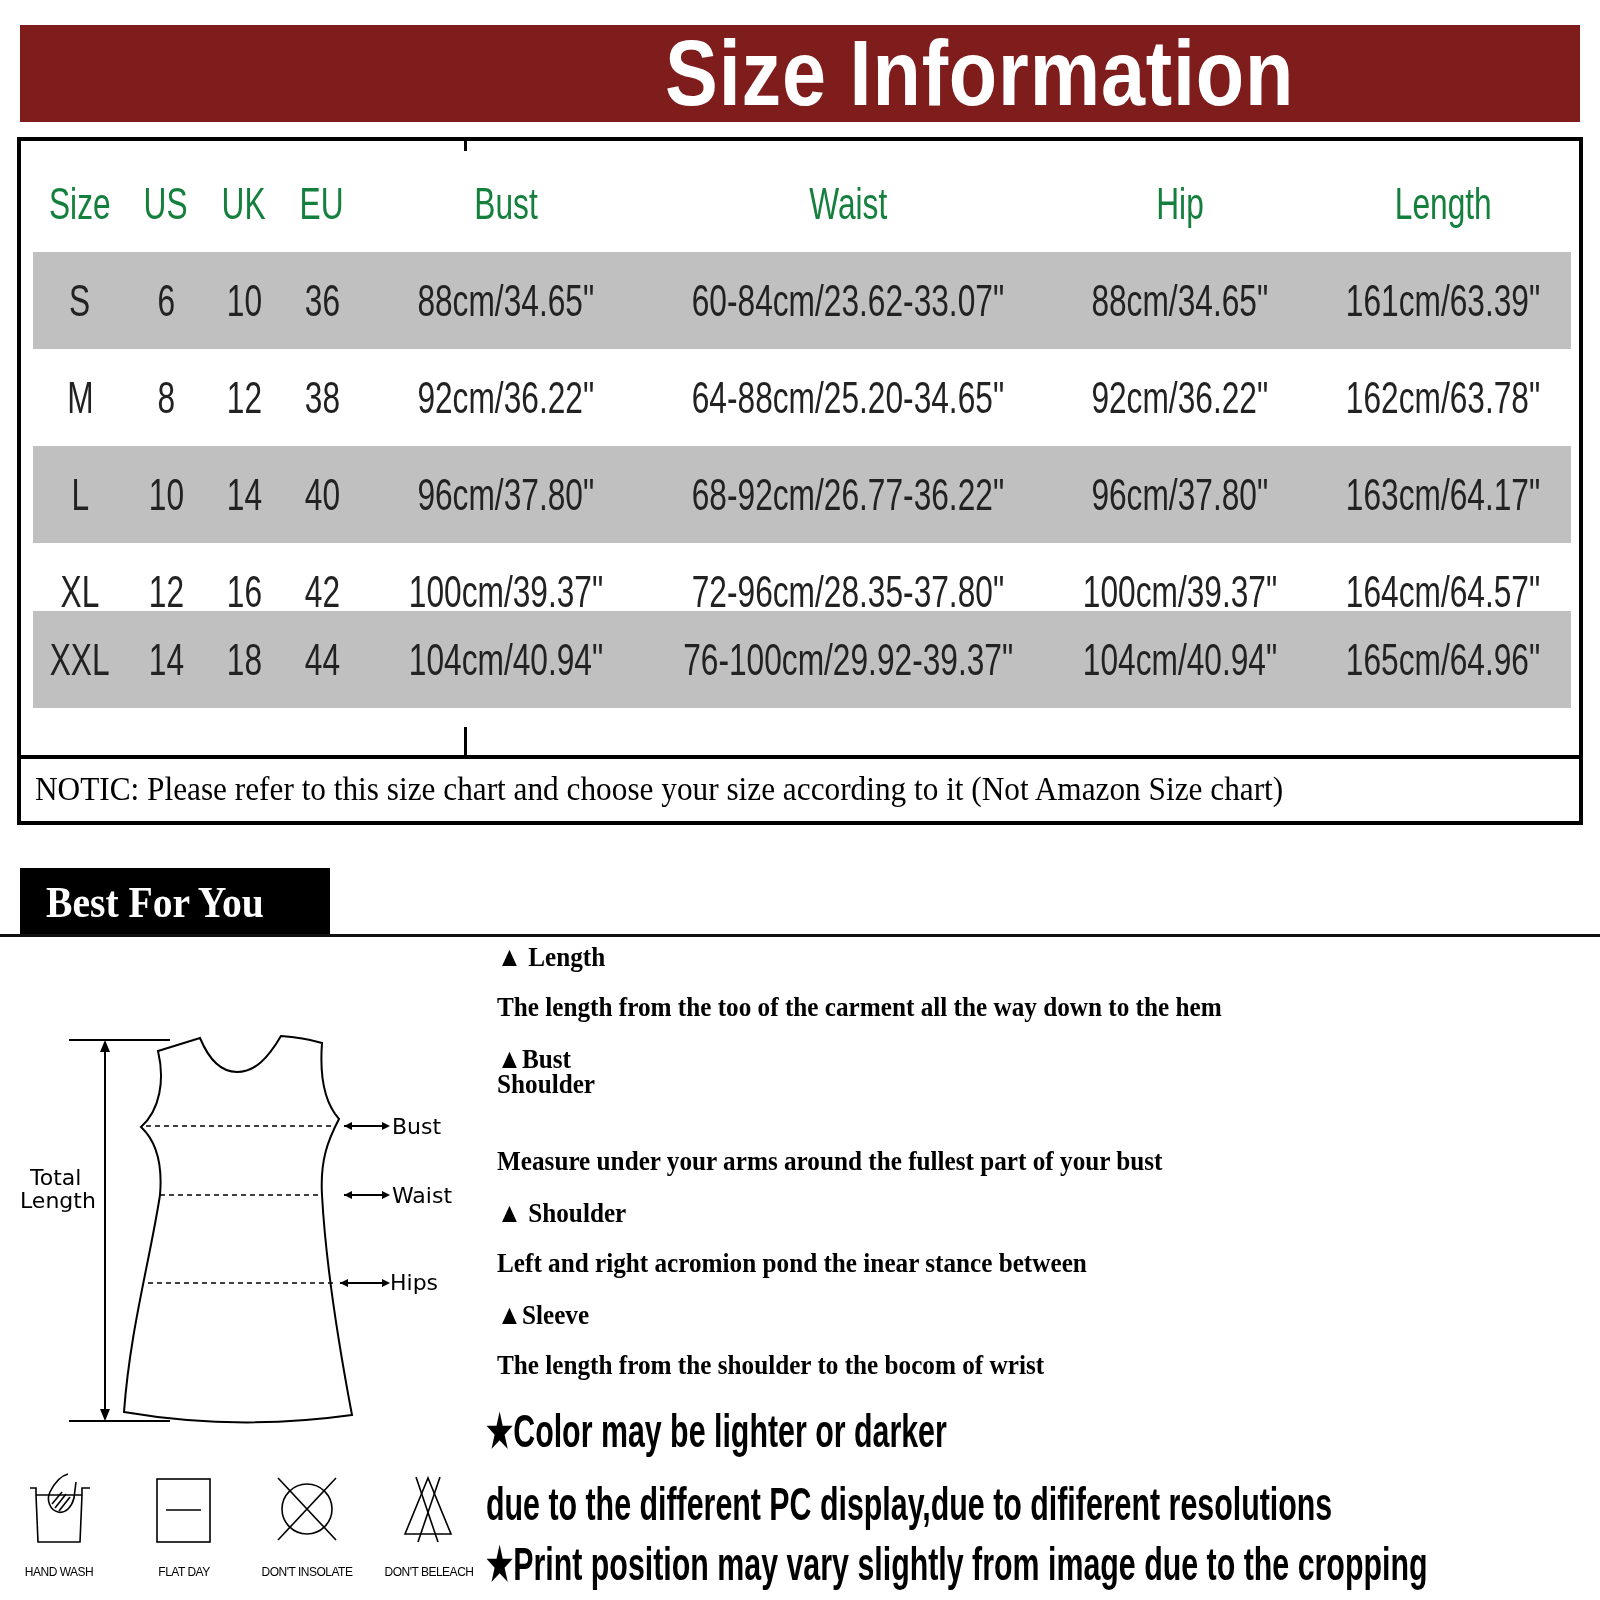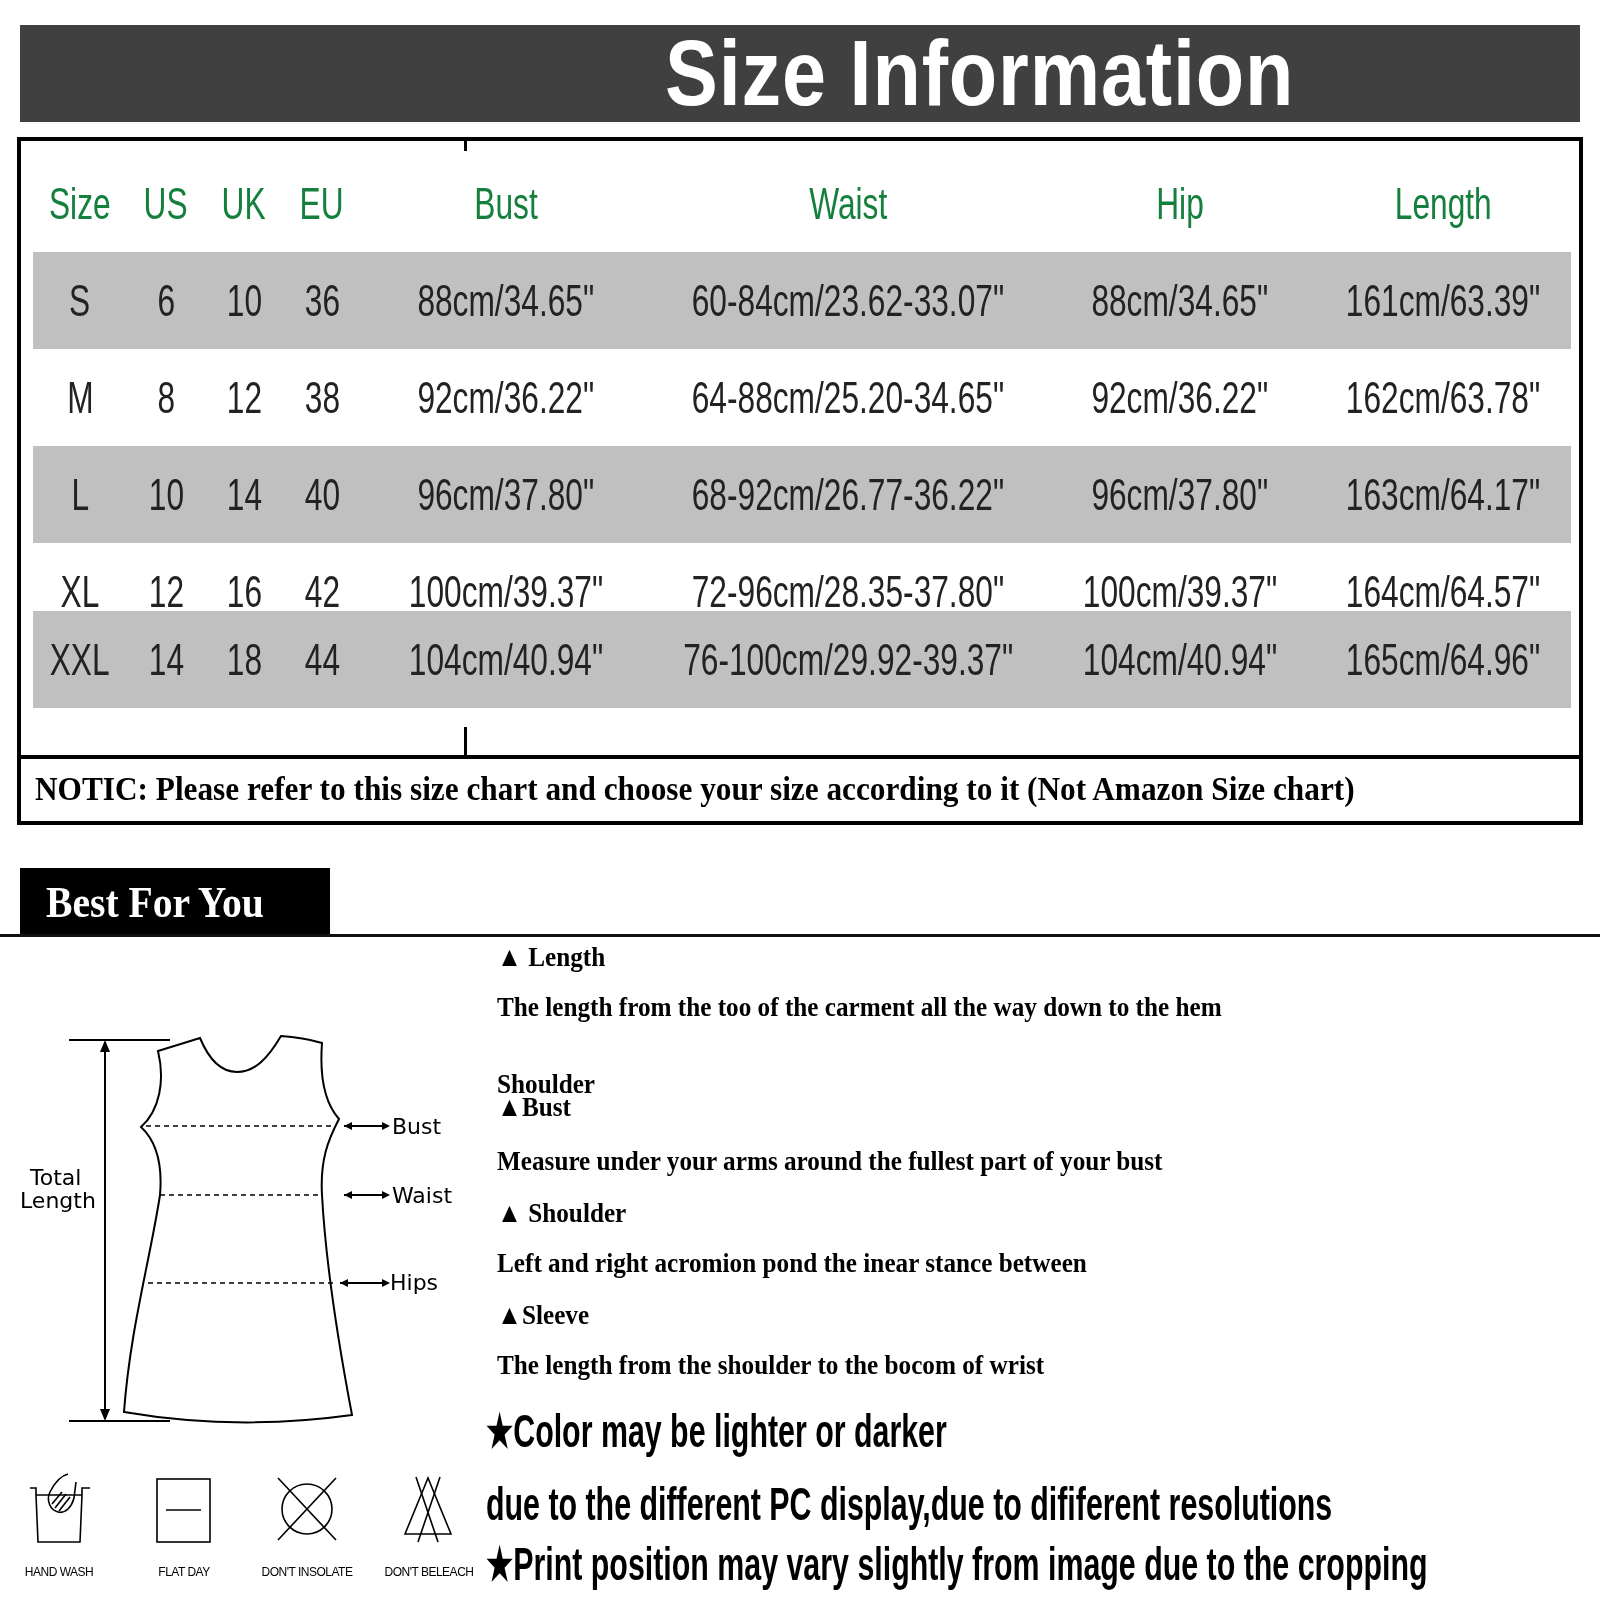--- a/index.html
+++ b/index.html
@@ -1,28 +1,28 @@
 <!DOCTYPE html>
 <html><head>
 <meta charset="utf-8">
 <style>
   html,body{margin:0;padding:0;background:#fff;}
   body{width:1600px;height:1600px;position:relative;overflow:hidden;font-family:"Liberation Sans",sans-serif;color:#000;}
   .abs{position:absolute;}
-  .title-bar{left:20px;top:25px;width:1560px;height:97px;background:#404040;}
+  .title-bar{left:20px;top:25px;width:1560px;height:97px;background:#7f1d1d;}
   .title-text{position:absolute;left:645px;top:-4px;color:#fff;font-family:"Liberation Sans",sans-serif;font-weight:bold;font-size:92px;line-height:104px;transform:scaleX(0.86);transform-origin:left center;white-space:nowrap;letter-spacing:1px;}
   .table-box{left:17px;top:137px;width:1558px;height:680px;border:4px solid #000;}
   .tick{position:absolute;width:3px;background:#000;}
   .row{position:absolute;left:12px;width:1538px;height:97px;}
   .row.gray{background:#c0c0c0;}
   .cell{position:absolute;top:0;height:100%;display:flex;align-items:center;justify-content:center;font-family:"Liberation Sans",sans-serif;font-size:44px;color:#222;white-space:nowrap;}
   .cell span{display:inline-block;transform:scaleX(0.72);}
   .hdr .cell{color:#15803d;}
   .notice-line{position:absolute;left:0;top:614px;width:100%;height:4px;background:#000;}
-  .notice{position:absolute;left:14px;top:620px;height:56px;display:flex;align-items:center;font-family:"Liberation Serif",serif;font-weight:bold;font-size:34px;white-space:nowrap;}
+  .notice{position:absolute;left:14px;top:620px;height:56px;display:flex;align-items:center;font-family:"Liberation Serif",serif;font-weight:normal;font-size:34px;white-space:nowrap;}
   .notice span{display:inline-block;transform:scaleX(0.92);transform-origin:left center;}
   .best-box{left:20px;top:868px;width:310px;height:68px;background:#000;}
   .best-text{position:absolute;left:26px;top:0;height:68px;display:flex;align-items:center;color:#fff;font-family:"Liberation Serif",serif;font-weight:bold;font-size:44px;white-space:nowrap;}
   .best-text span{display:inline-block;transform:scaleX(0.9);transform-origin:left center;}
   .divider{left:0;top:934px;width:1600px;height:3px;background:#111;}
   .desc{position:absolute;left:497px;font-family:"Liberation Serif",serif;font-weight:bold;font-size:28px;white-space:nowrap;line-height:34px;}
   .desc span.t{display:inline-block;transform:scaleX(0.9);transform-origin:left center;}
   .big{position:absolute;font-family:"Liberation Sans",sans-serif;font-weight:bold;font-size:46px;white-space:nowrap;line-height:52px;}
   .big span.t{display:inline-block;transform:scaleX(0.66);transform-origin:left center;}
   .care-label{position:absolute;font-family:"Liberation Sans",sans-serif;font-size:12px;letter-spacing:-0.5px;white-space:nowrap;text-align:center;width:110px;}
@@ -278,21 +278,21 @@
     <line x1="38" y1="1" x2="16" y2="66"></line>
   </g>
 </svg>
 <div class="care-label" style="left:4px;top:1565px;">HAND WASH</div>
 <div class="care-label" style="left:129px;top:1565px;">FLAT DAY</div>
 <div class="care-label" style="left:252px;top:1565px;">DON'T INSOLATE</div>
 <div class="care-label" style="left:374px;top:1565px;">DON'T BELEACH</div>
 
 <div class="desc" style="top:940px;text-decoration:underline;"><span class="t">▲ Length</span></div>
 <div class="desc" style="top:990px;"><span class="t">The length from the too of the carment all the way down to the hem</span></div>
-<div class="desc" style="top:1042px;margin-top:48px;"><span class="t">▲Bust</span></div>
+<div class="desc" style="top:1042px;"><span class="t">▲Bust</span></div>
 <div class="desc" style="top:1045px;margin-top:22px;"><span class="t">Shoulder</span></div>
 <div class="desc" style="top:1144px;"><span class="t">Measure under your arms around the fullest part of your bust</span></div>
 <div class="desc" style="top:1196px;"><span class="t">▲ Shoulder</span></div>
 <div class="desc" style="top:1246px;"><span class="t">Left and right acromion pond the inear stance between</span></div>
 <div class="desc" style="top:1298px;"><span class="t">▲Sleeve</span></div>
 <div class="desc" style="top:1348px;"><span class="t">The length from the shoulder to the bocom of wrist</span></div>
 
 <div class="big" style="left:486px;top:1405px;"><span class="t">★Color may be lighter or darker</span></div>
 <div class="big" style="left:486px;top:1478px;"><span class="t">due to the different PC display,due to dififerent resolutions</span></div>
 <div class="big" style="left:486px;top:1538px;"><span class="t">★Print position may vary slightly from image due to the cropping</span></div>

